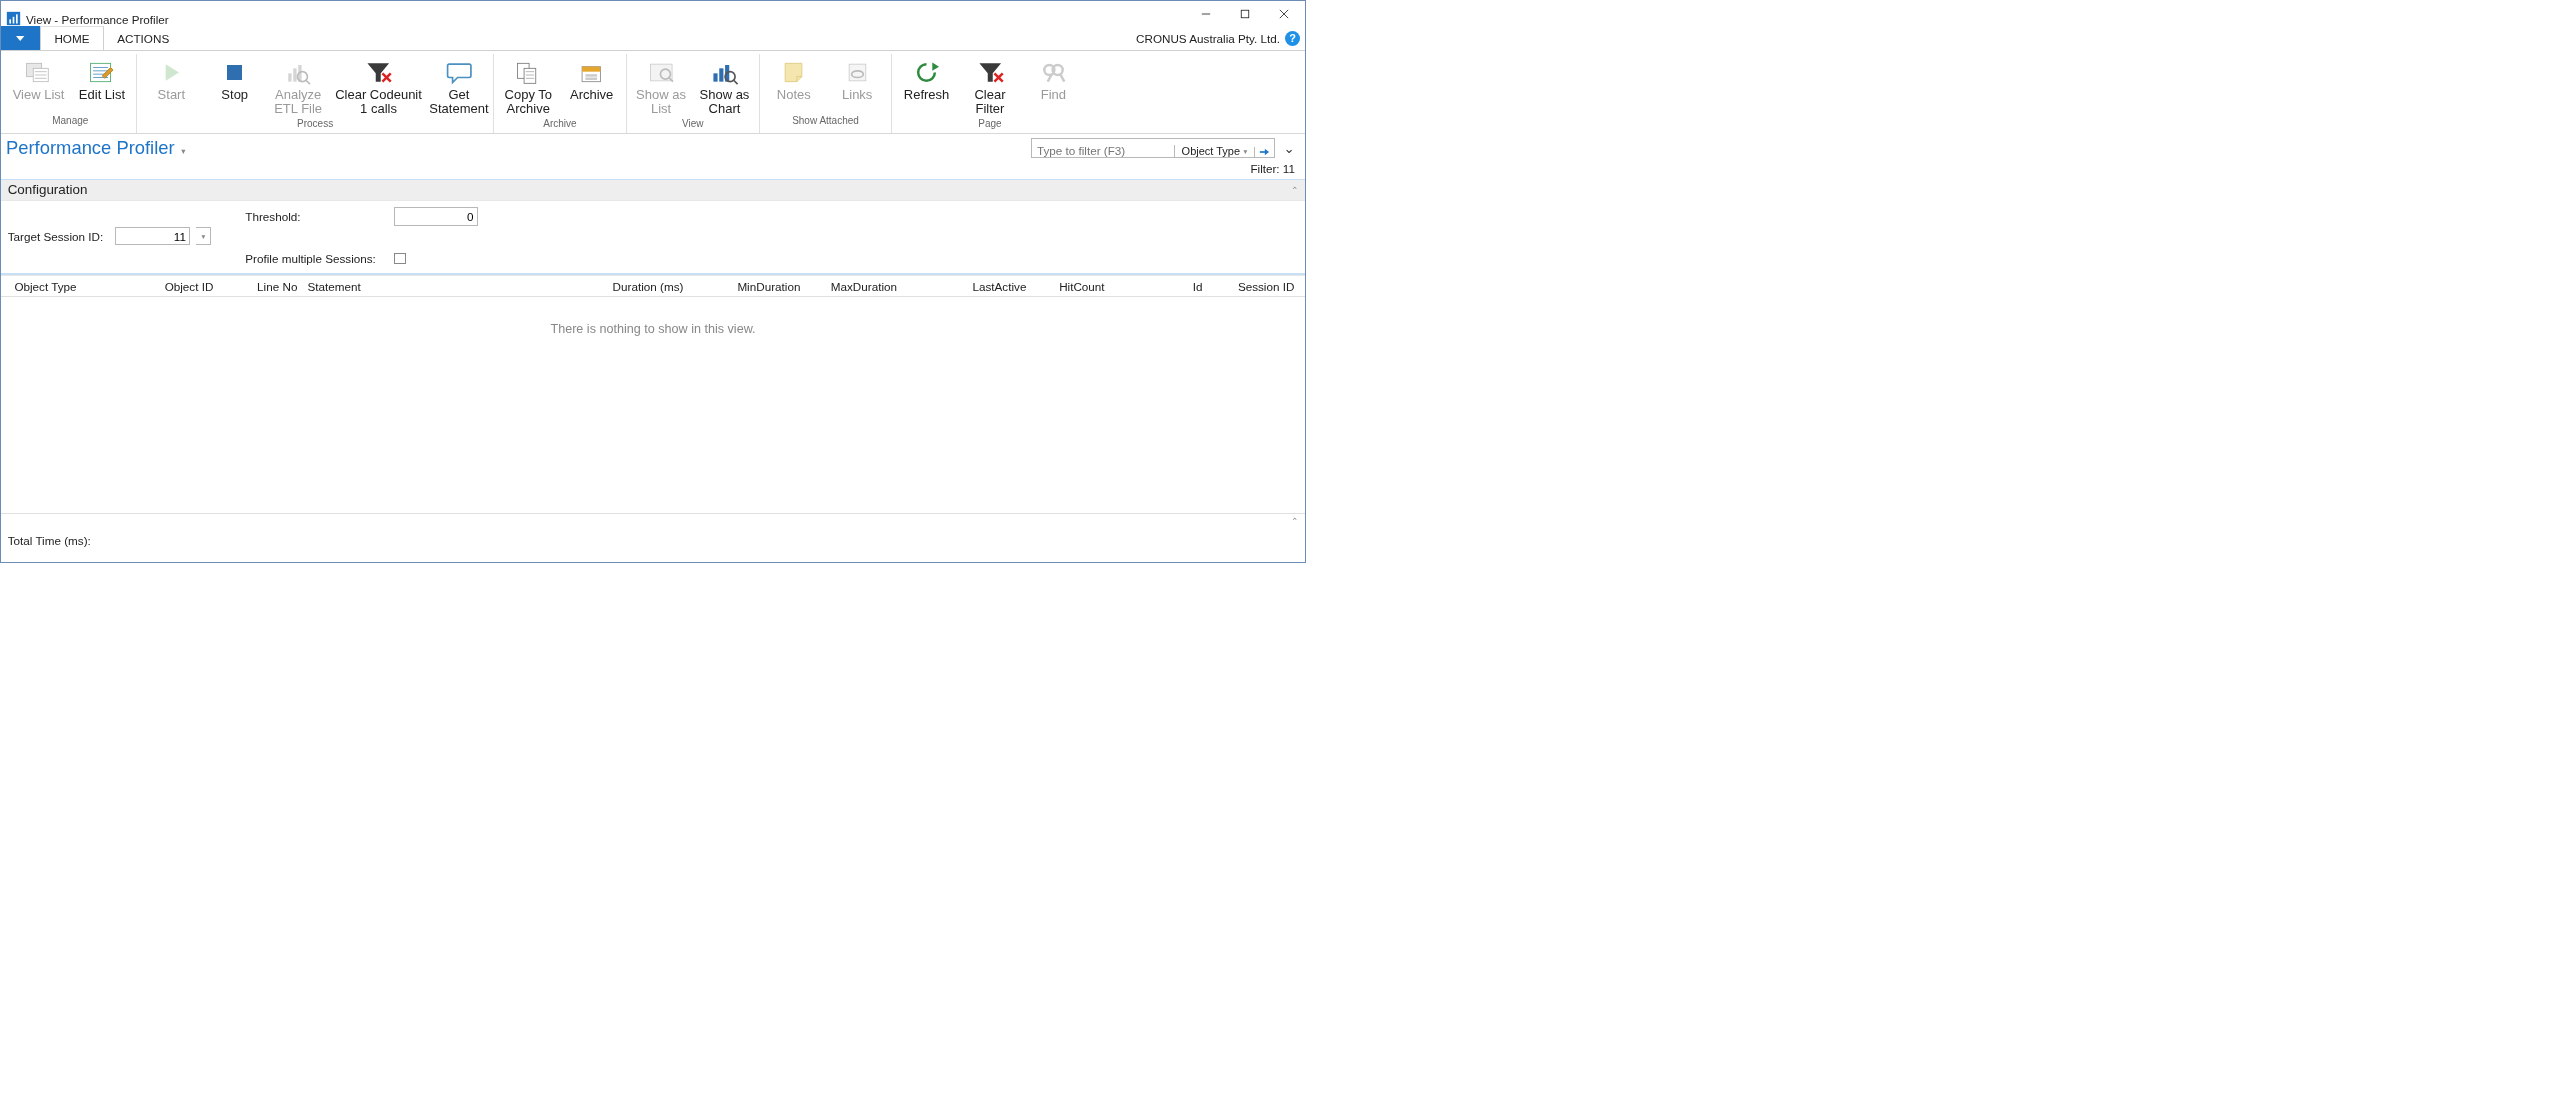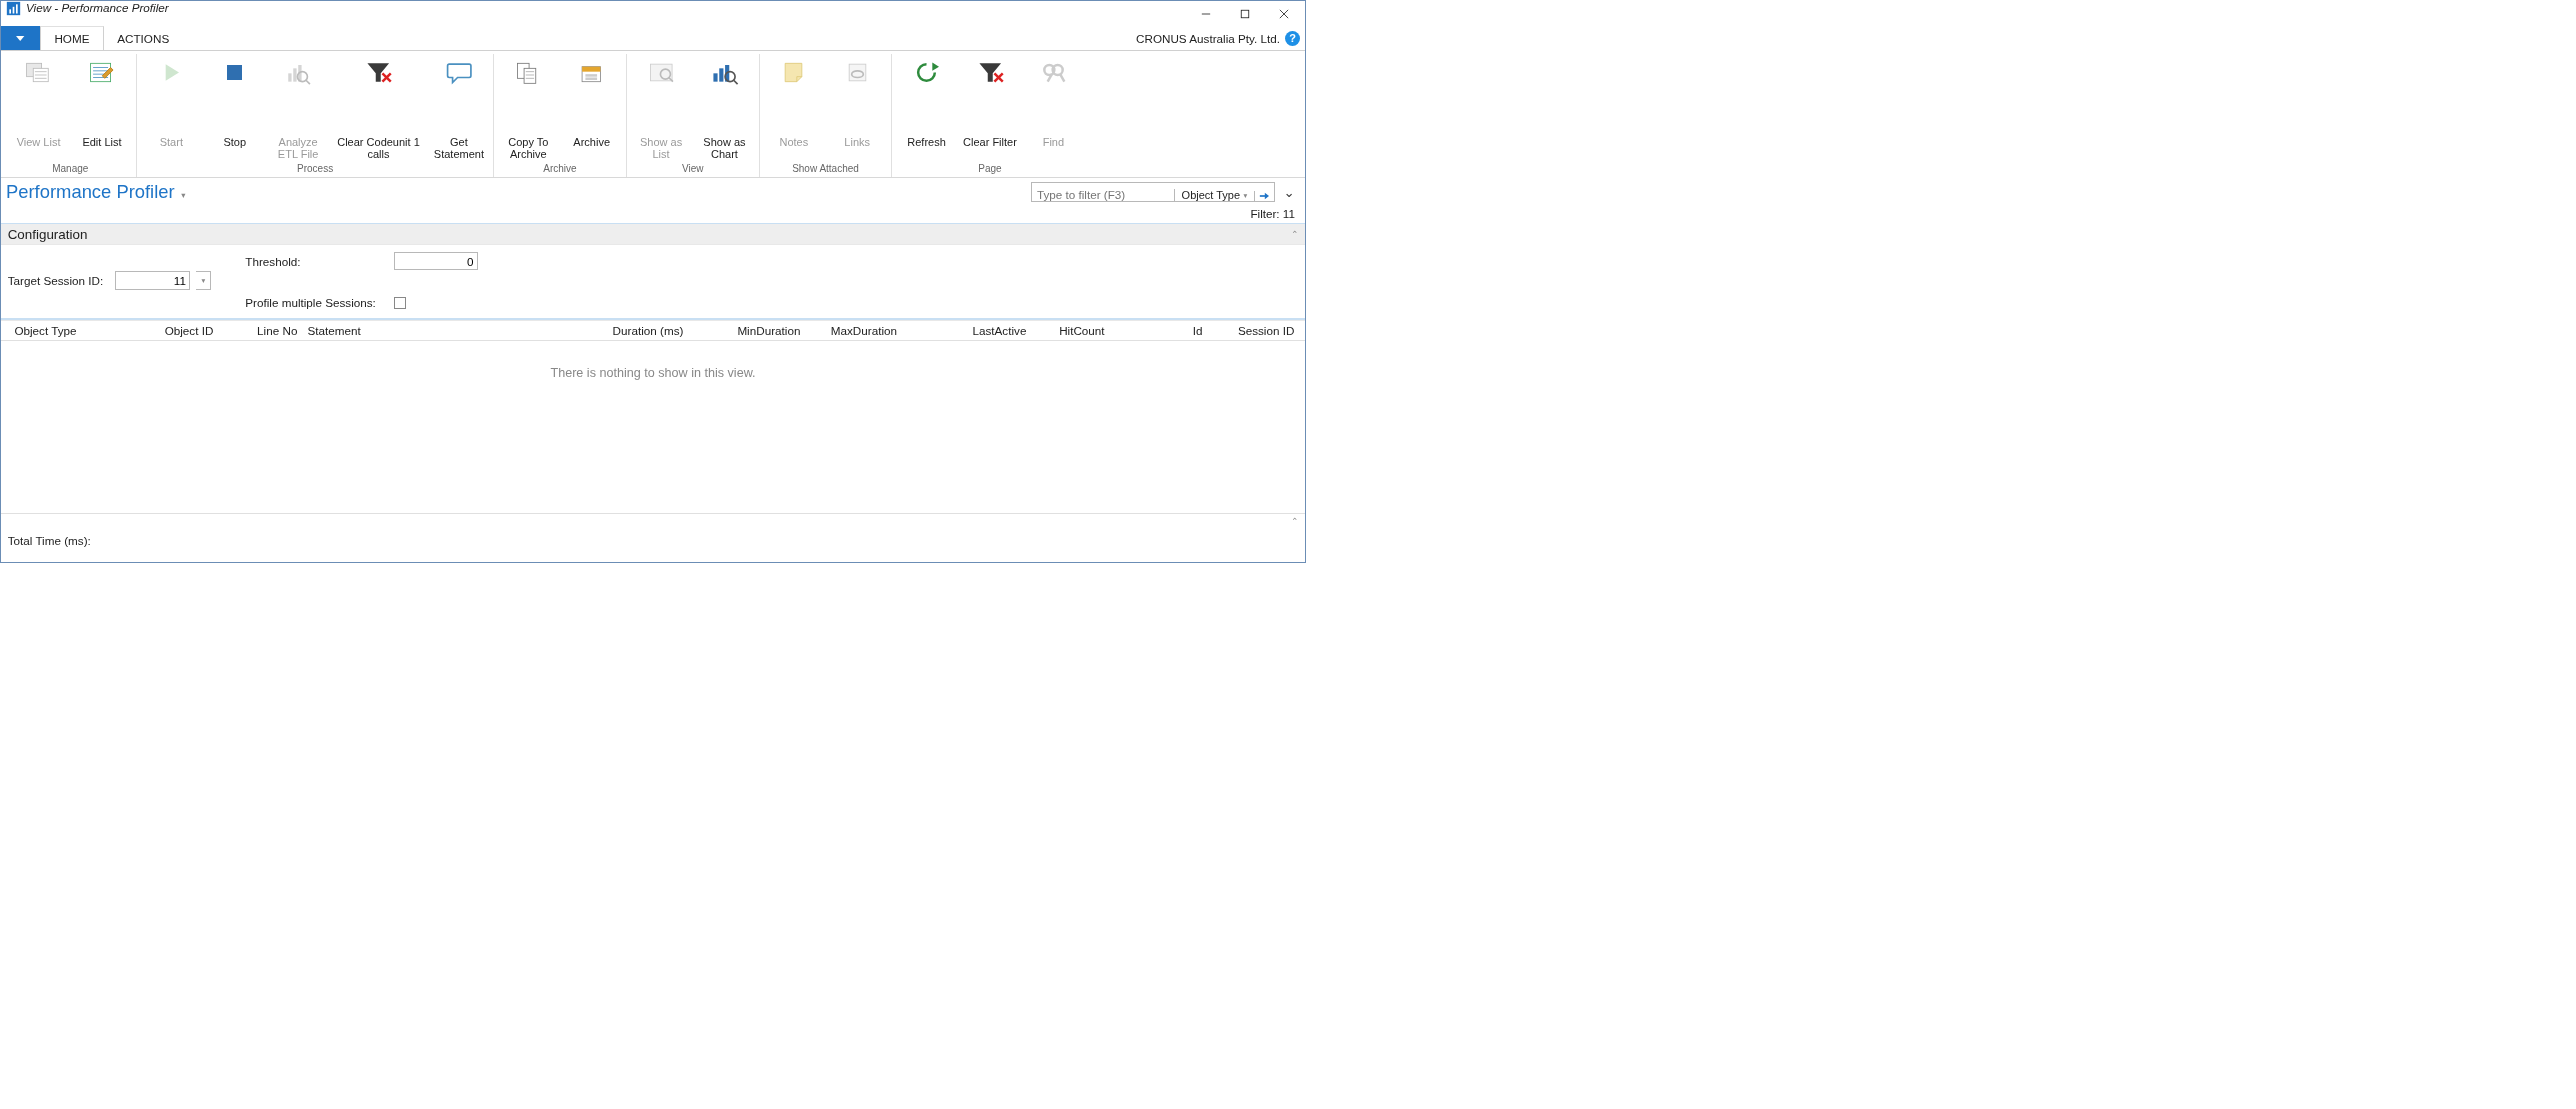--- a/index.html
+++ b/index.html
@@ -15,24 +15,23 @@
     height: 563px;
     border: 0.8px solid #6b8db5;
     display: flex;
     flex-direction: column;
     background: #fff;
   }
   
   .titlebar {
     height: 25px;
     display: flex;
-    align-items: flex-start;
+    align-items: flex-end;
     padding: 0 1.7px 0 5px;
     background: #fff;
-    font-style: italic;
   }
   .titlebar .appicon {
     width: 15px; height: 15px; margin-right: 5px;
     display: inline-block;
   }
   .titlebar .title { flex: 0 0 auto; font-size: 11.7px; }
   .titlebar .spacer { flex: 1; }
   .winbtn {
     width: 39px; height: 25px;
     display: flex; align-items: center; justify-content: center;
@@ -111,26 +110,25 @@
     width: 55px;
     text-align: center;
     gap: 1.7px;
     padding-top: 1.7px;
   }
   .ribitem .icon {
     width: 28.5px; height: 28.5px;
     display: flex; align-items: center; justify-content: center;
   }
   .ribitem .lbl {
-    font-size: 11px;
+    font-size: 13px;
     line-height: 1.1;
     min-height: 25px;
     display: flex; align-items: flex-start; justify-content: center;
     text-align: center;
-    margin-top: 48px;
   }
   .ribitem.disabled { color: #9a9a9a; }
   .ribgroup .groupname {
     font-size: 10px;
     color: #666;
     padding: 1.7px 0 1.7px 0;
   }
   
   .pageheader {
     display: flex;

